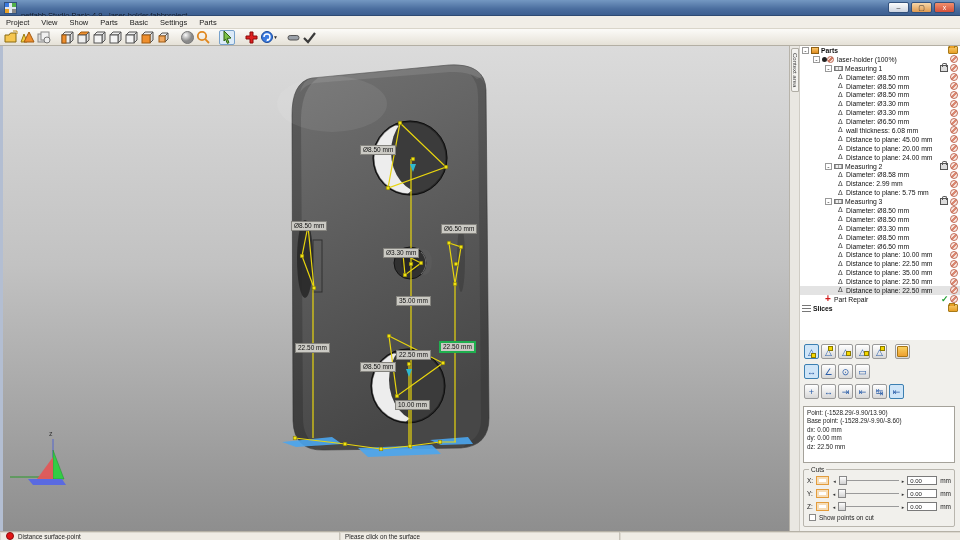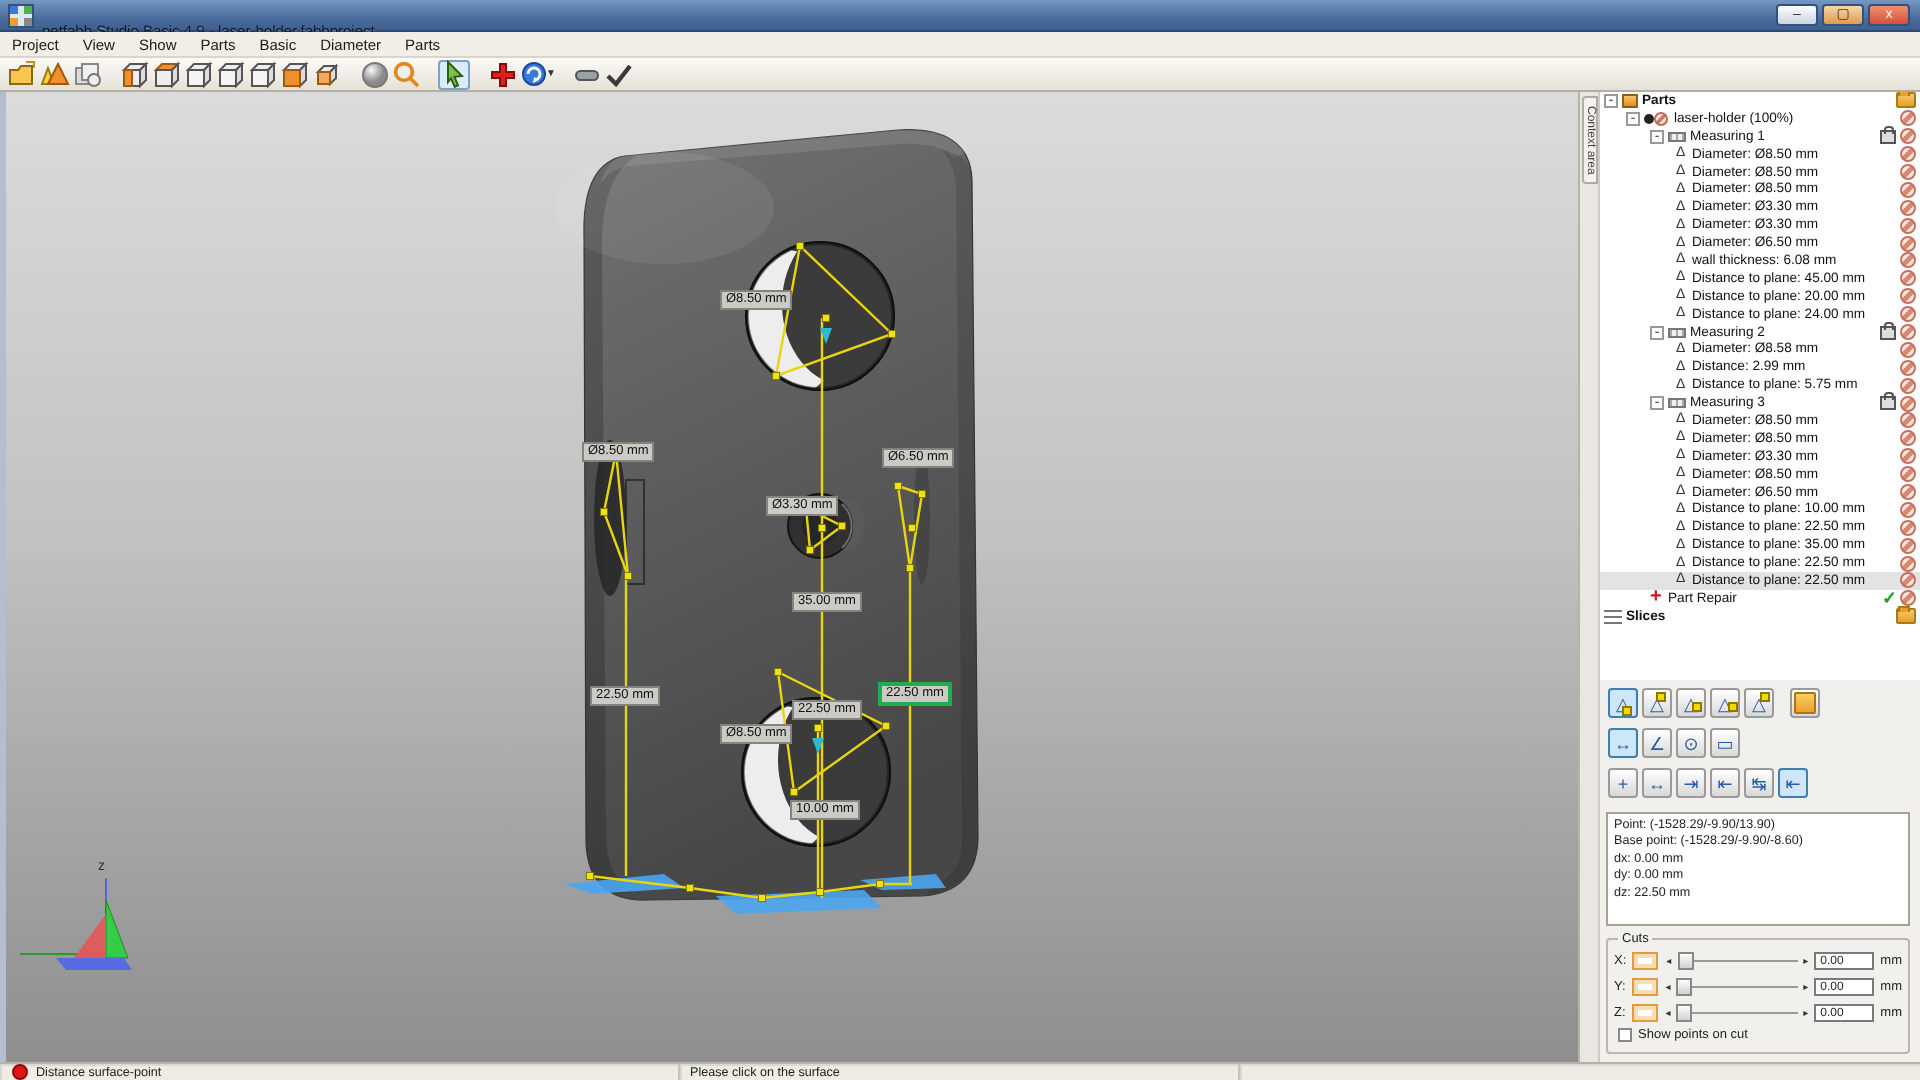--- a/index.html
+++ b/index.html
@@ -131,21 +131,21 @@
     <span class="wb cls" data-name="close-button">x</span>
   </span>
 </div>
 
 <div class="menubar" data-name="menu-bar">
     <span data-name="menu-project">Project</span>
     <span data-name="menu-edit">View</span>
     <span data-name="menu-part">Show</span>
     <span data-name="menu-extras">Parts</span>
     <span data-name="menu-view">Basic</span>
-    <span data-name="menu-settings">Diameter</span>
+    <span data-name="menu-settings">Settings</span>
     <span data-name="menu-help">Parts</span>
   </div>
 
 <div class="toolbar" data-name="main-toolbar">
   <span class="ticon" data-name="open-project-icon">
     <svg width="15" height="15">
         <path d="M1,5 L5,5 L6.5,3 L12,3 L12,12 L1,12 Z" fill="#f6c64f" stroke="#8a6a10"></path>
         <path d="M9,1 L13,1 L13,4" fill="none" stroke="#c09020"></path>
       </svg>
     </span>

